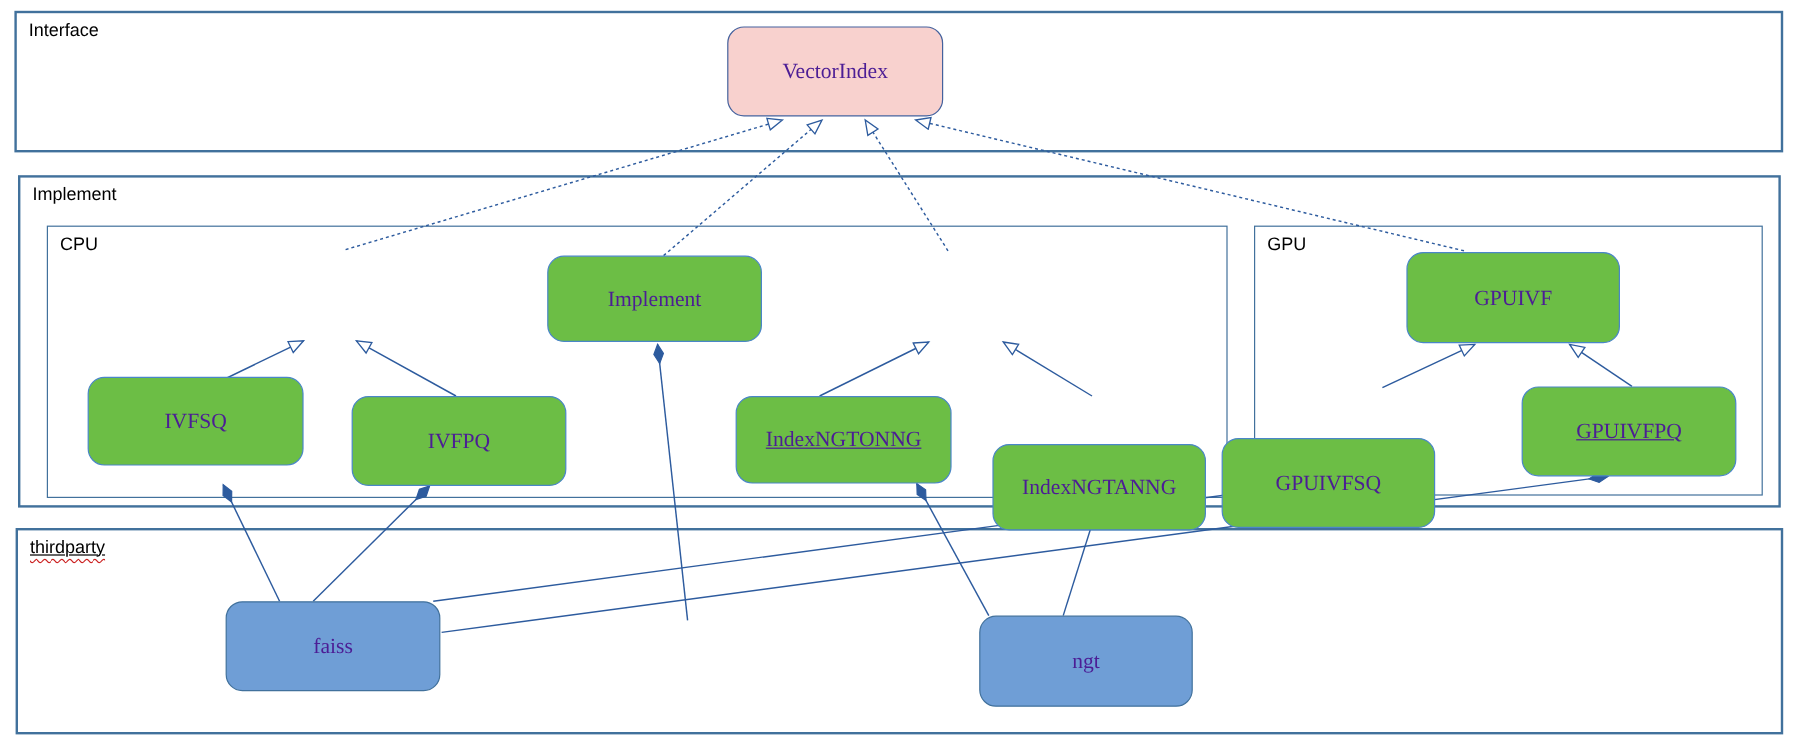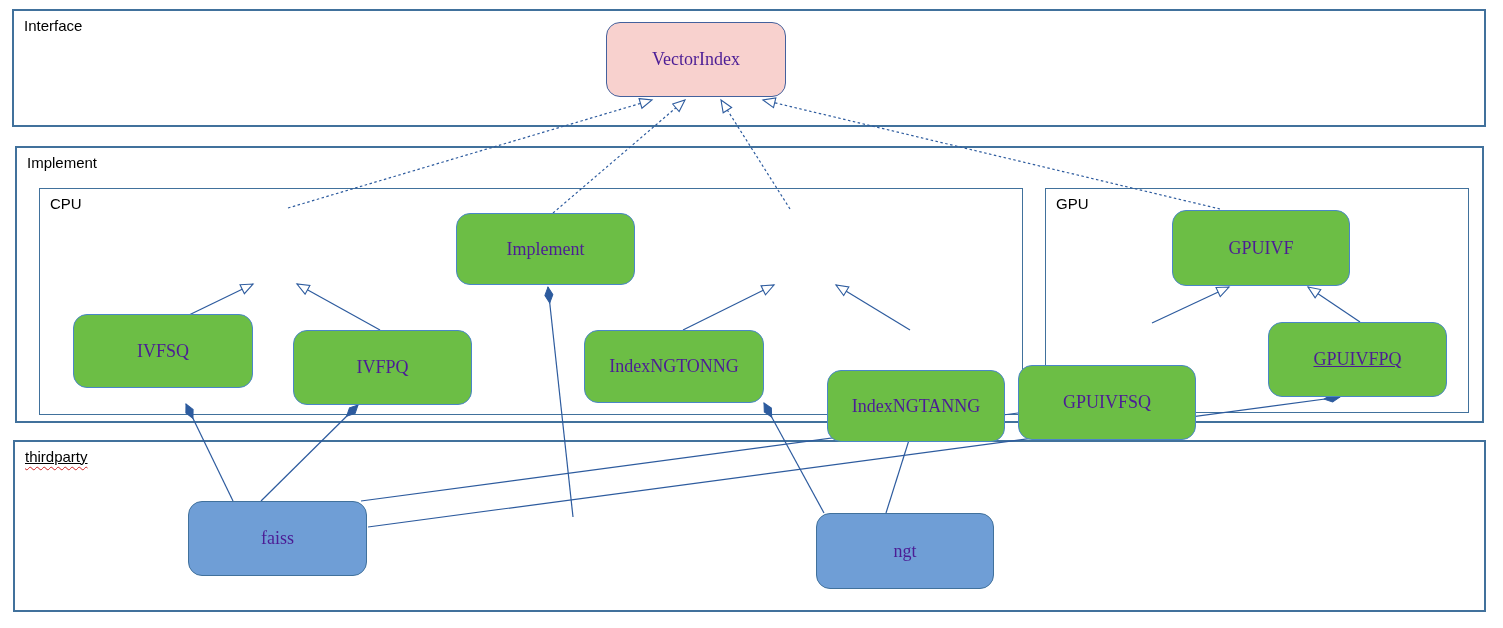--- a/index.html
+++ b/index.html
@@ -107,21 +107,21 @@
   <div class="node pink" style="left:606px;top:22px;width:180px;height:75px;">VectorIndex</div>
 
 
   <div class="node green" style="left:456px;top:213px;width:179px;height:72px;">Implement</div>
 
 
   <div class="node green" style="left:73px;top:314px;width:180px;height:74px;">IVFSQ</div>
 
   <div class="node green" style="left:293px;top:330px;width:179px;height:75px;">IVFPQ</div>
 
-  <div class="node green" style="left:584px;top:330px;width:180px;height:73px;">IndexNGTONNG</div>
+  <div class="node green" style="left:613px;top:330px;width:180px;height:73px;text-decoration:underline;">IndexNGTONNG</div>
 
   <div class="node green" style="left:827px;top:330px;width:178px;height:72px;margin-top:40px;">IndexNGTANNG</div>
 
   <div class="node green" style="left:1172px;top:210px;width:178px;height:76px;">GPUIVF</div>
 
   <div class="node green" style="left:1018px;top:323px;width:178px;height:75px;margin-top:42px;">GPUIVFSQ</div>
 
   <div class="node green" style="left:1268px;top:322px;width:179px;height:75px;text-decoration:underline;">GPUIVFPQ</div>
 
   <div class="node blue" style="left:188px;top:501px;width:179px;height:75px;">faiss</div>

